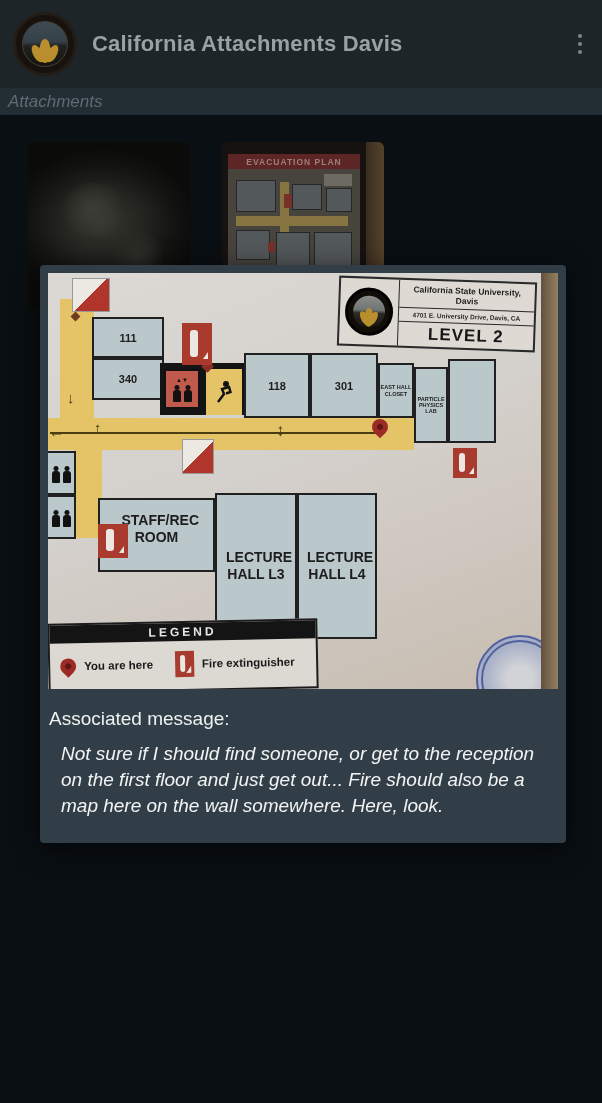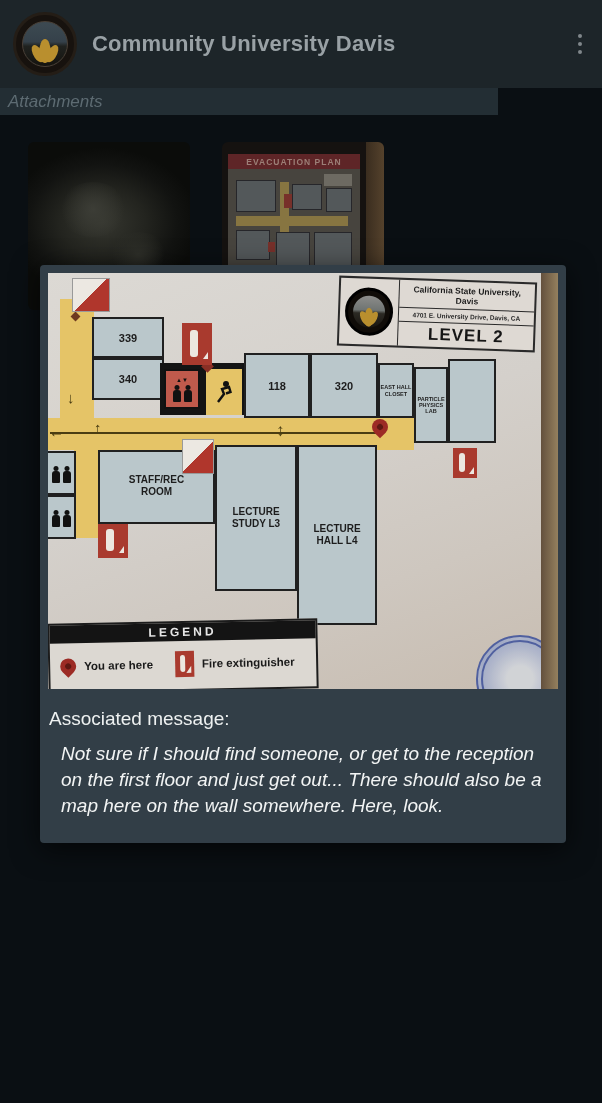--- a/index.html
+++ b/index.html
@@ -19,21 +19,21 @@
   .petal.l{left:30%;top:50%;width:10px;height:19px;transform:rotate(-32deg);}
   .petal.r{right:30%;top:50%;width:10px;height:19px;transform:rotate(32deg);}
   .htext{margin-left:15px;min-width:0;}
   .htitle{font-size:22px;font-weight:bold;color:#99a1a5;letter-spacing:.2px;}
   .hsub{font-size:15px;font-weight:bold;font-style:italic;color:#878f94;margin-top:4px;}
   .kebab{position:absolute;right:10px;top:26px;width:24px;height:36px;display:flex;flex-direction:column;
          align-items:center;justify-content:center;gap:4px;cursor:pointer;}
   .kebab i{width:4px;height:4px;border-radius:50%;background:#80878b;}
 
   
-  .attbar{position:absolute;left:0;top:88px;width:498px;height:27px;background:#232e34;
+  .attbar{position:absolute;left:0;top:88px;width:602px;height:27px;background:#232e34;
           display:flex;align-items:center;}
   .attbar span{font-size:17px;font-style:italic;color:#5d6b72;margin-left:8px;}
 
   
   .thumb{position:absolute;top:142px;width:162px;height:168px;border-radius:6px;overflow:hidden;cursor:pointer;}
   .thumb.rock{left:28px;
      background:radial-gradient(95px 75px at 46% 48%, #35362f 0%, #23241f 45%, #121311 78%, #0b0c0a 100%),#0b0c0a;}
   .rockblob{position:absolute;border-radius:50%;}
   .thumb.plan2{left:222px;background:#151210;}
   .poster2{position:absolute;left:6px;top:12px;width:132px;height:142px;background:#47443e;}
@@ -99,41 +99,41 @@
   .legend{position:absolute;left:0px;top:348px;width:270px;height:70px;background:#dcd8d2;
         border:2px solid #1c1c1c;box-sizing:border-box;z-index:5;transform:rotate(-1.2deg);}
   .legend-bar{height:18px;background:#141414;display:flex;align-items:center;justify-content:center;}
   .legend-bar span{color:#e6e6e6;font-size:12px;font-weight:bold;letter-spacing:3px;}
   .legend-items{display:flex;align-items:center;padding:10px 8px 0 10px;gap:8px;}
   .legend-label{font-size:11.5px;font-weight:bold;color:#1a1a1a;}
   .seal{position:absolute;left:428px;top:362px;width:88px;height:88px;border-radius:50%;z-index:4;
         border:7px double #46589e;box-sizing:border-box;
         background:radial-gradient(circle,#d2d5da 25%,#aeb6cd 60%,#8b99bf 100%);opacity:.92;}
   .roomlabel-sm{font-size:5.5px;line-height:1.15;}
-  .hall-label{font-size:10px;line-height:1.2;}
+  .hall-label{font-size:14px;line-height:1.2;margin-top:48px;}
 
   
   .assoc{position:absolute;left:9px;top:443px;color:#eef1f1;font-size:19px;}
   .msg{position:absolute;left:21px;right:10px;top:476px;color:#f2f4f4;font-size:19px;
        font-style:italic;line-height:1.38;}
 </style>
 </head>
 <body>
 
 <div class="screen">
 
   <div class="header">
     <div class="app-logo">
       <div class="inner"></div>
       <div class="petal l"></div>
         <div class="petal r"></div>
         <div class="petal c"></div>
     </div>
     <div class="htext">
-      <div class="htitle">Community University Davis</div>
+      <div class="htitle">California Attachments Davis</div>
     </div>
     <div class="kebab">
         <i></i>
         <i></i>
         <i></i>
       </div>
   </div>
 
   <div class="attbar">
     <span>Attachments</span>
@@ -169,21 +169,21 @@
       <div class="corr" style="left:12px;top:26px;width:34px;height:126px;"></div>
       <div class="corr" style="left:0;top:145px;width:366px;height:32px;"></div>
       <div class="corr" style="left:26px;top:177px;width:28px;height:88px;"></div>
       <div class="cline" style="left:2px;top:159px;width:330px;"></div>
       <span class="arr" style="left:1px;top:150px;font-size:15px;">←</span>
       <span class="arr" style="left:19px;top:116px;font-size:15px;">↓</span>
       <span class="arr" style="left:46px;top:146px;font-size:15px;">↑</span>
       <span class="arr" style="left:228px;top:148px;font-size:17px;">↕</span>
 
       <div class="room" style="left:44px;top:44px;width:72px;height:41px;font-size:11px;">
-          <span>339</span>
+          <span>111</span>
         </div>
       <div class="room" style="left:44px;top:85px;width:72px;height:42px;font-size:11px;">
           <span>340</span>
         </div>
 
       <div class="blackzone" style="left:112px;top:90px;width:86px;height:52px;"></div>
       <div class="elev" style="left:116px;top:96px;width:36px;height:40px;">
         <div class="ud">▲▼</div>
         <div class="figrow">
             <div class="fig"></div>
@@ -197,42 +197,42 @@
           </svg>
       </div>
 
       <div class="ext" style="left:134px;top:50px;width:30px;height:42px;"></div>
       <div class="ptr" style="left:155px;top:89px;"></div>
 
       <div class="room" style="left:196px;top:80px;width:66px;height:65px;font-size:11px;">
           <span>118</span>
         </div>
       <div class="room" style="left:262px;top:80px;width:68px;height:65px;font-size:11px;">
-          <span>320</span>
+          <span>301</span>
         </div>
       <div class="room roomlabel-sm" style="left:330px;top:90px;width:36px;height:55px;">
           <span>EAST HALL CLOSET</span>
         </div>
       <div class="room roomlabel-sm" style="left:366px;top:94px;width:34px;height:76px;">
           <span>PARTICLE PHYSICS LAB</span>
         </div>
       <div class="room" style="left:400px;top:86px;width:48px;height:84px;"></div>
 
       <div class="flag" style="left:24px;top:5px;width:36px;height:32px;"></div>
       <div class="ptr" style="left:24px;top:40px;width:7px;height:7px;background:#6e3a20;"></div>
       <div class="pin" style="left:324px;top:146px;"></div>
 
       <div class="room hall-label" style="left:50px;top:177px;width:117px;height:74px;align-items:flex-end;padding-bottom:24px;">
           <span style="width:70px;">STAFF/REC ROOM</span>
         </div>
       <div class="flag" style="left:134px;top:166px;width:30px;height:33px;"></div>
       <div class="room hall-label" style="left:167px;top:172px;width:82px;height:146px;">
-          <span style="width:60px;">LECTURE STUDY L3</span>
-        </div>
-      <div class="room hall-label" style="left:249px;top:172px;width:80px;height:180px;justify-content:center;">
+          <span style="width:60px;">LECTURE HALL L3</span>
+        </div>
+      <div class="room hall-label" style="left:249px;top:172px;width:80px;height:146px;justify-content:center;">
           <span style="width:60px;">LECTURE HALL L4</span>
         </div>
 
       <div class="room" style="left:0px;top:178px;width:28px;height:44px;border-left:none;">
           <div class="figrow">
             <div class="fig"></div>
             <div class="fig"></div>
           </div>
         </div>
       <div class="room" style="left:0px;top:222px;width:28px;height:44px;border-left:none;">
@@ -272,16 +272,16 @@
           <div class="legend-label">Fire extinguisher</div>
         </div>
       </div>
 
       <div class="seal"></div>
 
       <div class="wallstrip"></div>
     </div>
 
     <div class="assoc">Associated message:</div>
-    <div class="msg">Not sure if I should find someone, or get to the reception on the first floor and just get out... There should also be a map here on the wall somewhere. Here, look.</div>
+    <div class="msg">Not sure if I should find someone, or get to the reception on the first floor and just get out... Fire should also be a map here on the wall somewhere. Here, look.</div>
   </div>
 
 </div>
 
 </body></html>

